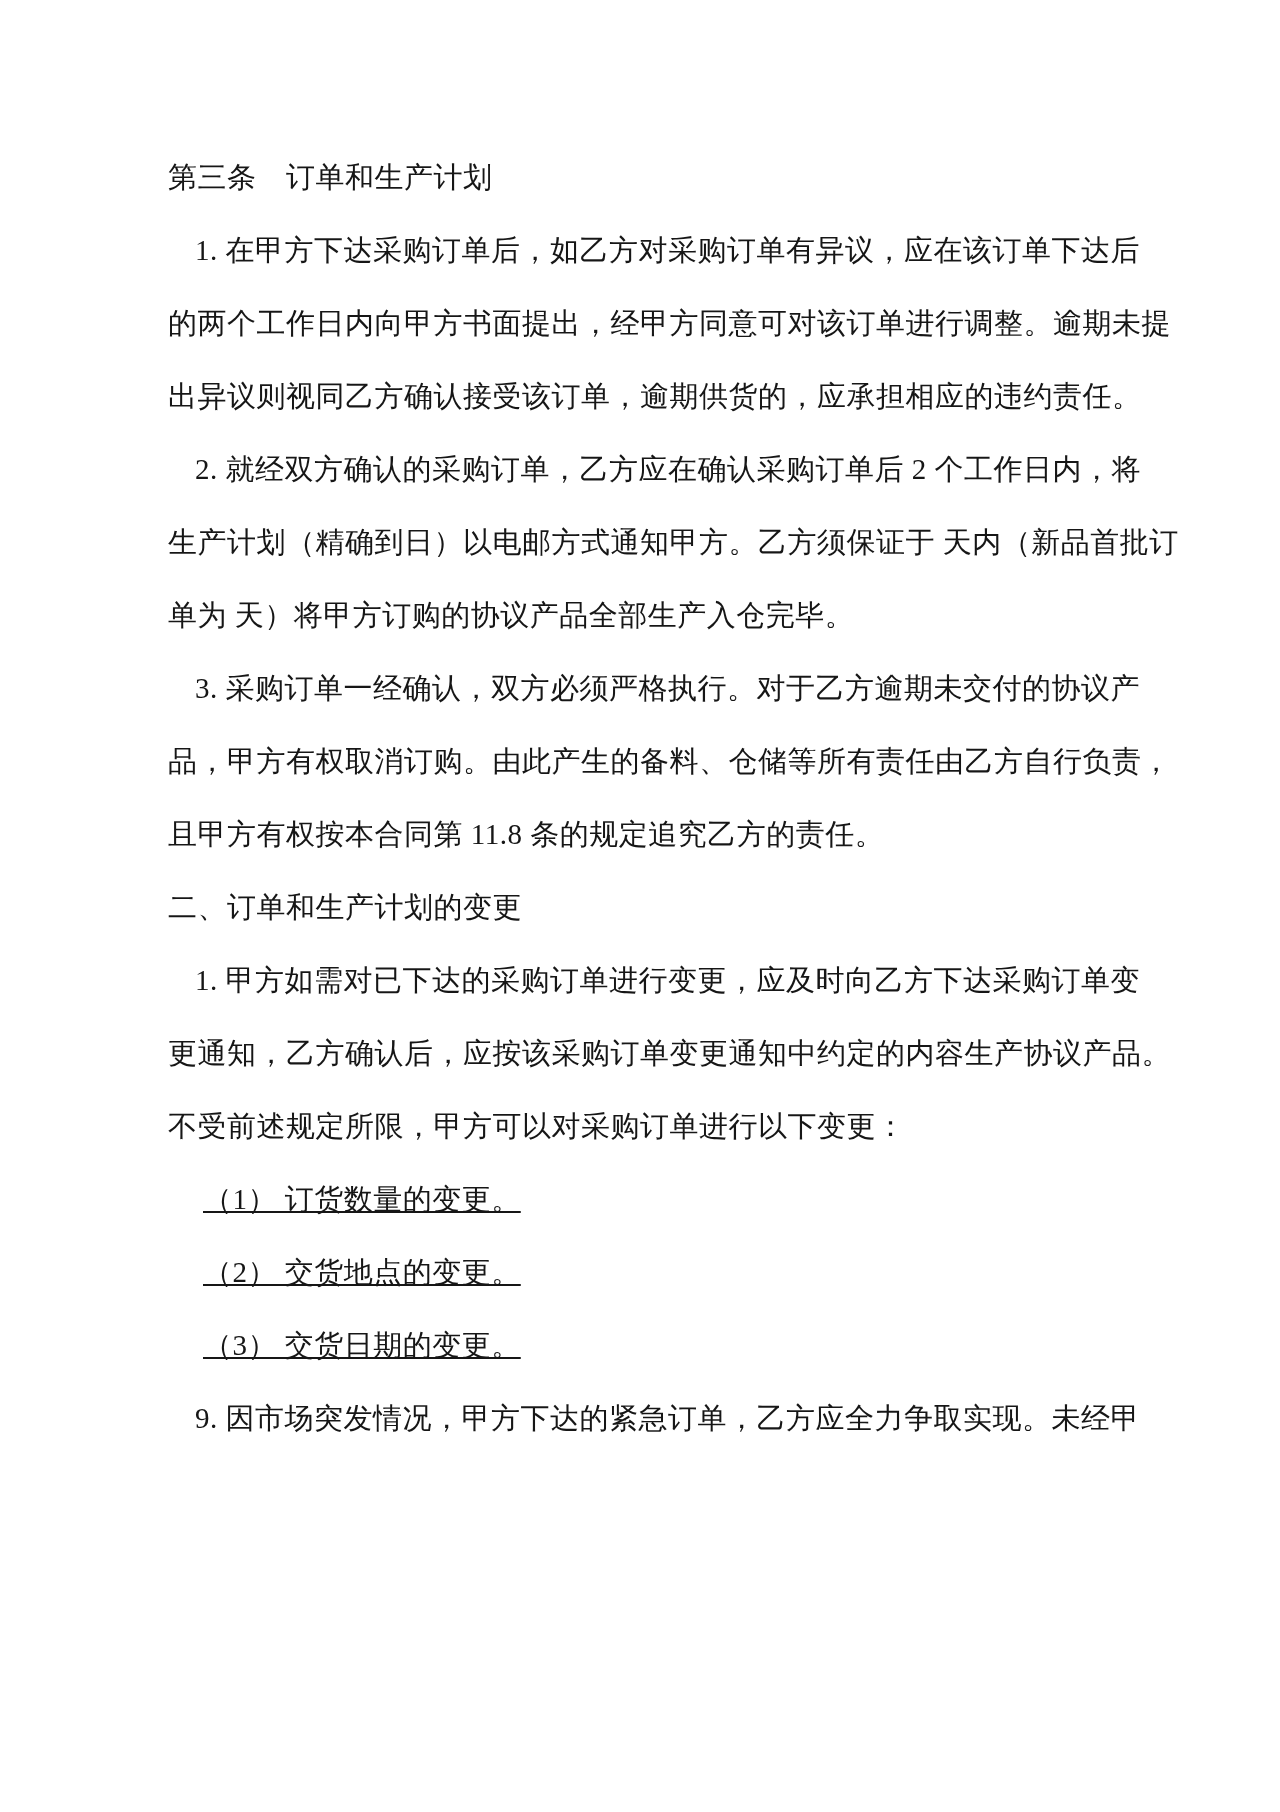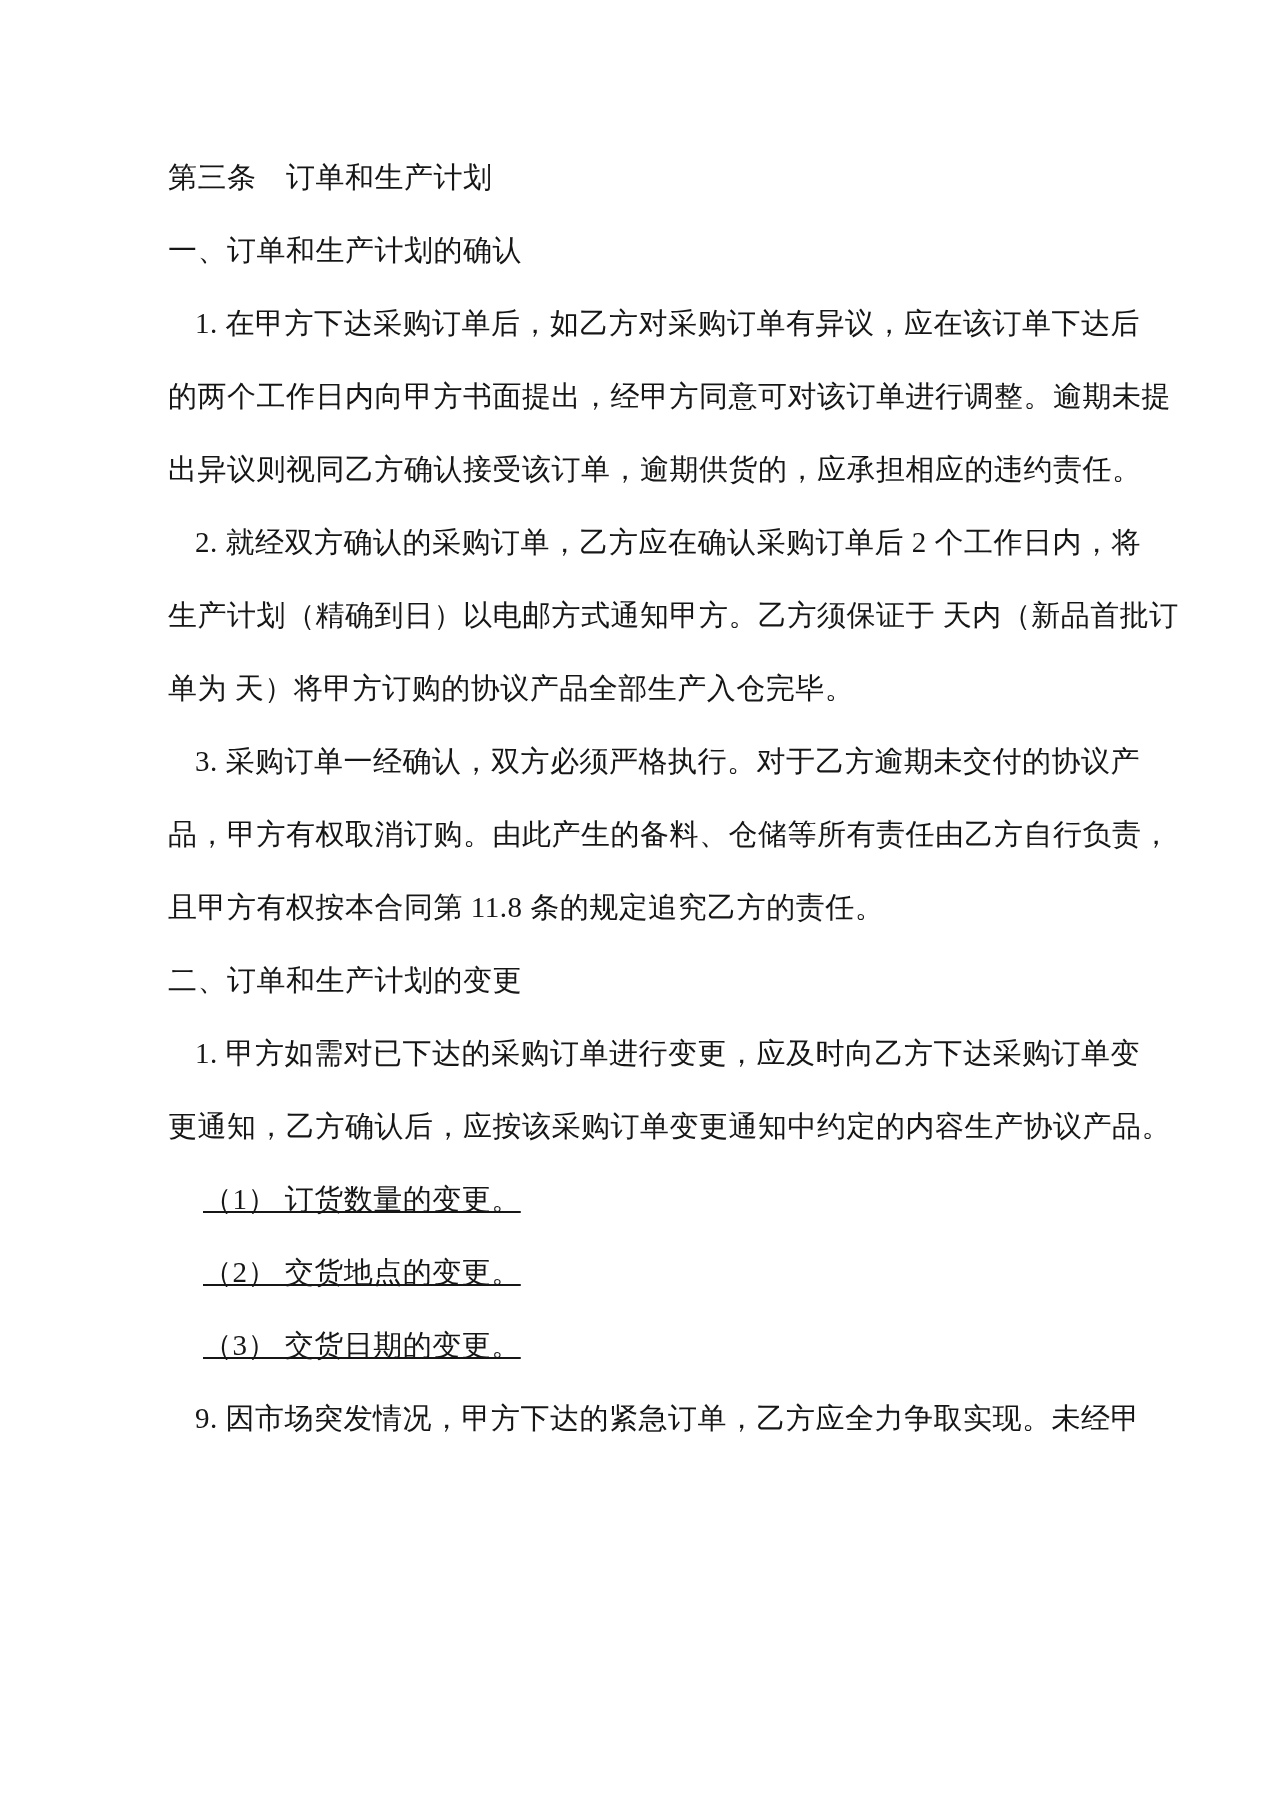--- a/index.html
+++ b/index.html
@@ -33,31 +33,31 @@
   }
   .ind-num { padding-left: 27px; }   
   .ind-list { padding-left: 35px; text-decoration: underline; }  
 </style>
 </head>
 <body>
 
 <div class="page">
   <div class="doc">
     <div class="line">第三条　订单和生产计划</div>
-    <div class="line">一、订单和生产计划的确认</div>
     <div class="line ind-num">1. 在甲方下达采购订单后，如乙方对采购订单有异议，应在该订单下达后</div>
     <div class="line">的两个工作日内向甲方书面提出，经甲方同意可对该订单进行调整。逾期未提</div>
     <div class="line">出异议则视同乙方确认接受该订单，逾期供货的，应承担相应的违约责任。</div>
     <div class="line ind-num">2. 就经双方确认的采购订单，乙方应在确认采购订单后 2 个工作日内，将</div>
     <div class="line">生产计划（精确到日）以电邮方式通知甲方。乙方须保证于 天内（新品首批订</div>
     <div class="line">单为 天）将甲方订购的协议产品全部生产入仓完毕。</div>
     <div class="line ind-num">3. 采购订单一经确认，双方必须严格执行。对于乙方逾期未交付的协议产</div>
     <div class="line">品，甲方有权取消订购。由此产生的备料、仓储等所有责任由乙方自行负责，</div>
     <div class="line">且甲方有权按本合同第 11.8 条的规定追究乙方的责任。</div>
     <div class="line">二、订单和生产计划的变更</div>
     <div class="line ind-num">1. 甲方如需对已下达的采购订单进行变更，应及时向乙方下达采购订单变</div>
     <div class="line">更通知，乙方确认后，应按该采购订单变更通知中约定的内容生产协议产品。</div>
+    <div class="line">不受前述规定所限，甲方可以对采购订单进行以下变更：</div>
     <div class="line ind-list">（1） 订货数量的变更。</div>
     <div class="line ind-list">（2） 交货地点的变更。</div>
     <div class="line ind-list">（3） 交货日期的变更。</div>
     <div class="line ind-num">9. 因市场突发情况，甲方下达的紧急订单，乙方应全力争取实现。未经甲</div>
   </div>
 </div>
 
 </body></html>

